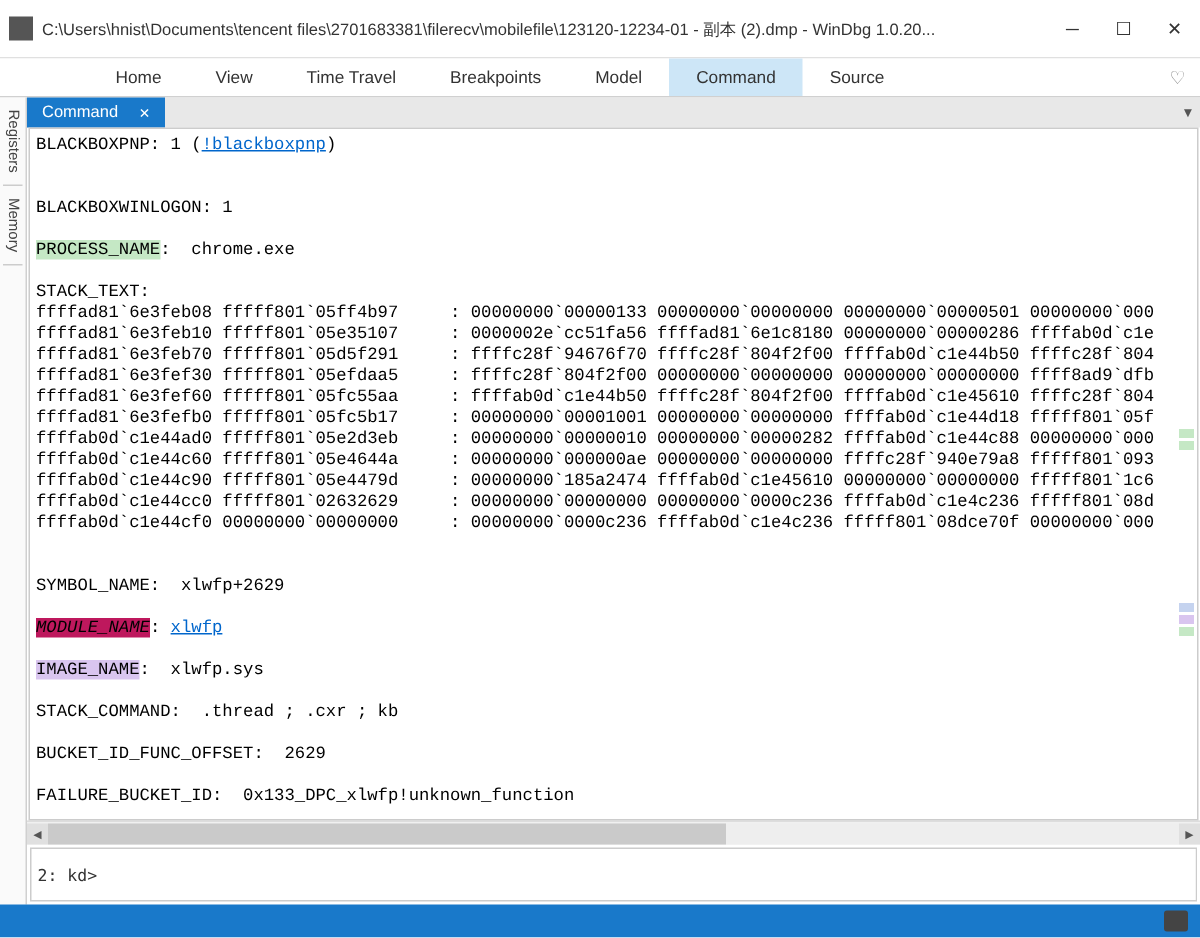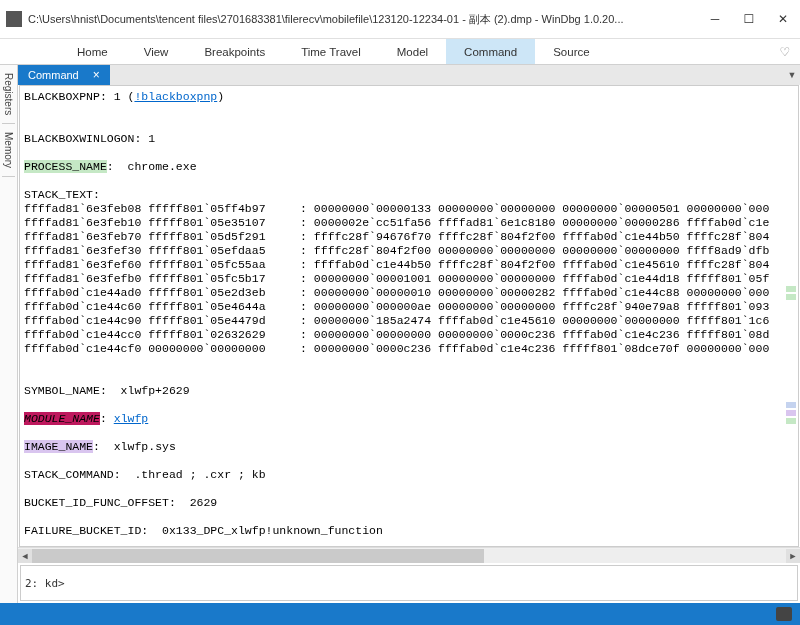--- a/index.html
+++ b/index.html
@@ -66,22 +66,22 @@
   <span class="title">C:\Users\hnist\Documents\tencent files\2701683381\filerecv\mobilefile\123120-12234-01 - 副本 (2).dmp - WinDbg 1.0.20...</span>
   <div class="winbtn">─</div>
   <div class="winbtn">☐</div>
   <div class="winbtn close">✕</div>
 </div>
 
 <div class="menubar">
   <div class="menuitem active">文件</div>
   <div class="menuitem">Home</div>
   <div class="menuitem">View</div>
+  <div class="menuitem">Time Travel</div>
   <div class="menuitem">Breakpoints</div>
-  <div class="menuitem">Time Travel</div>
   <div class="menuitem">Model</div>
   <div class="menuitem selected">Command</div>
   <div class="menuitem">Source</div>
   <div class="spacer"></div>
   <div class="heart">♡</div>
 </div>
 
 <div class="workspace">
 
   <div class="sidetabs">

